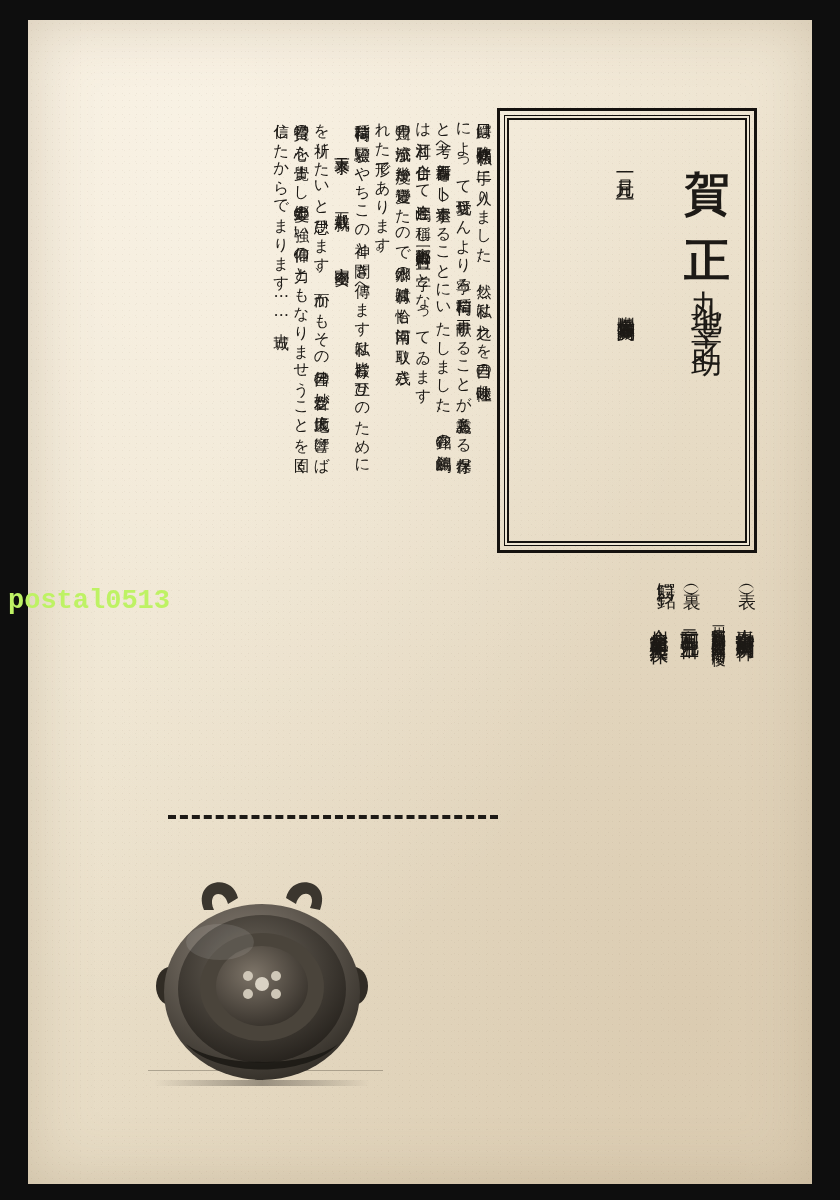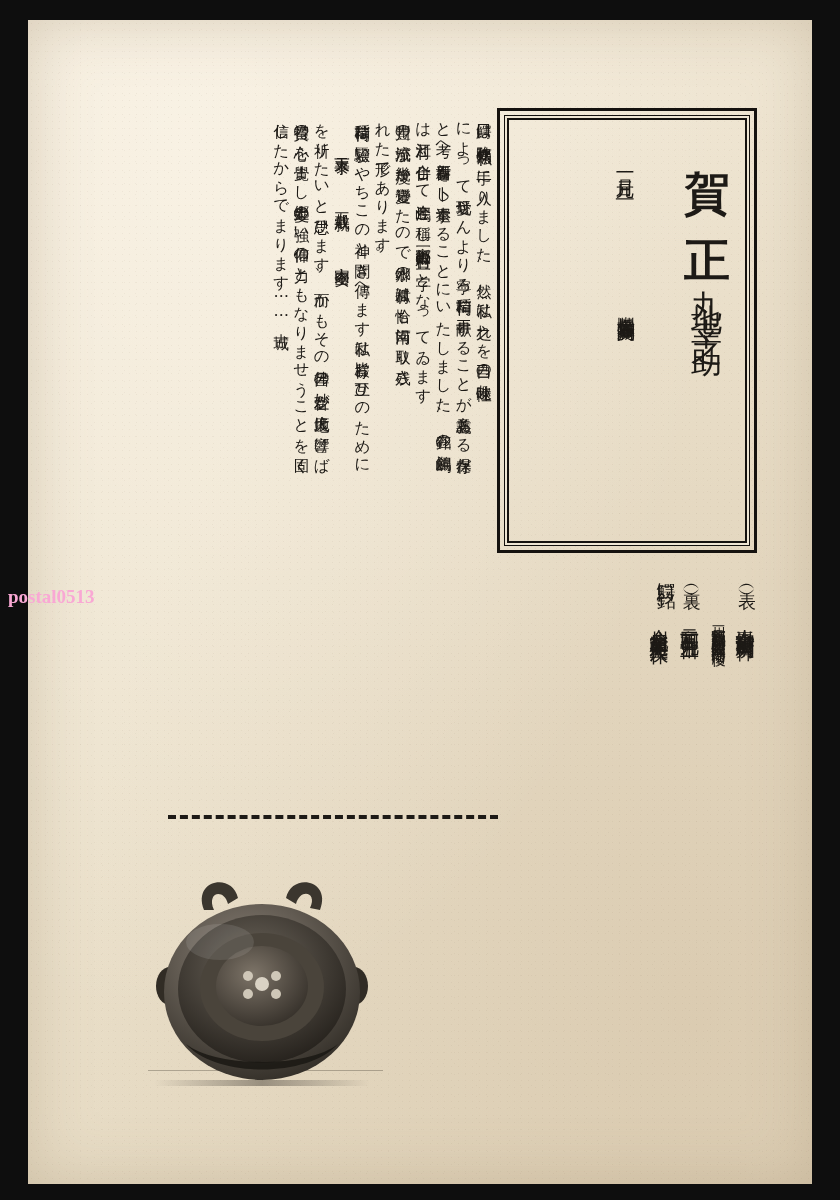--- a/index.html
+++ b/index.html
@@ -39,24 +39,24 @@
       radial-gradient(rgba(140,120,95,0.25) 0.6px, transparent 0.7px),
       radial-gradient(rgba(120,100,80,0.18) 0.5px, transparent 0.6px);
     background-size: 7px 7px, 11px 11px;
     background-position: 0 0, 3px 4px;
   }
   
   #watermark {
     position: absolute;
     left: 8px;
     top: 586px;
-    color: #f9a8d4;
-    font-size: 19px;
+    color: #bef264;
+    font-size: 27px;
     font-weight: bold;
-    font-family: Liberation Serif, serif;
+    font-family: Liberation Mono, monospace;
     letter-spacing: 0px;
     z-index: 40;
   }
 
   
   .v {
     writing-mode: vertical-rl;
     text-orientation: upright;
     font-family: "DejaVu Serif", serif;
     color: #1d1a16;

